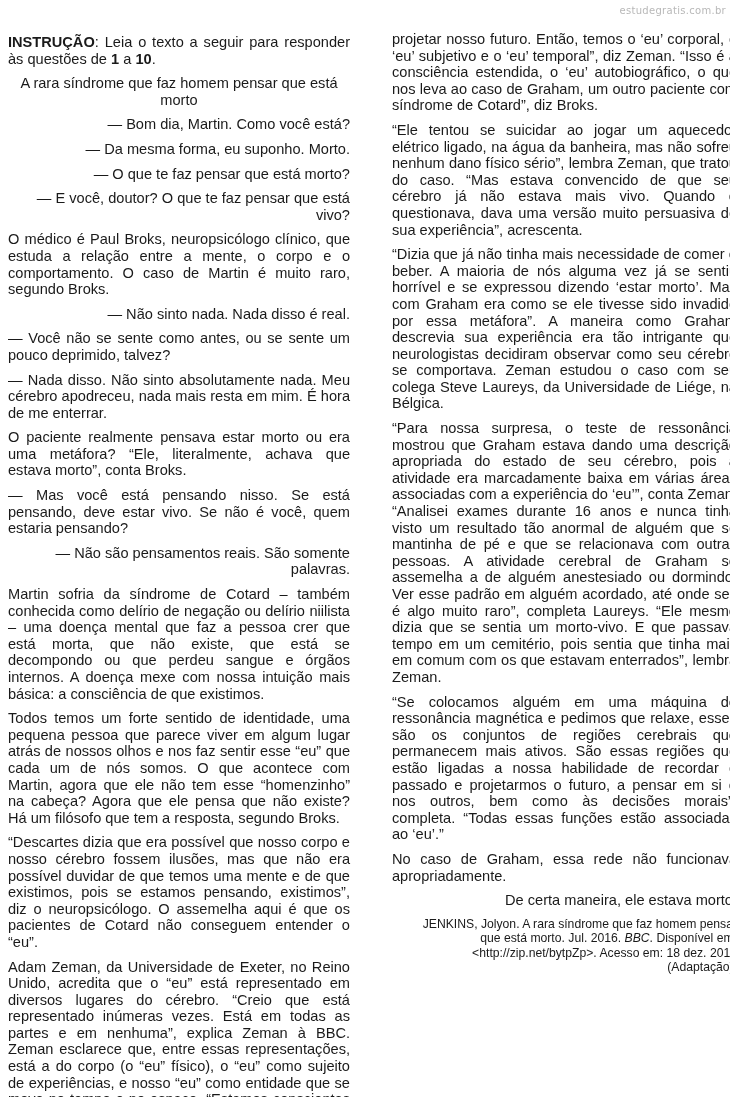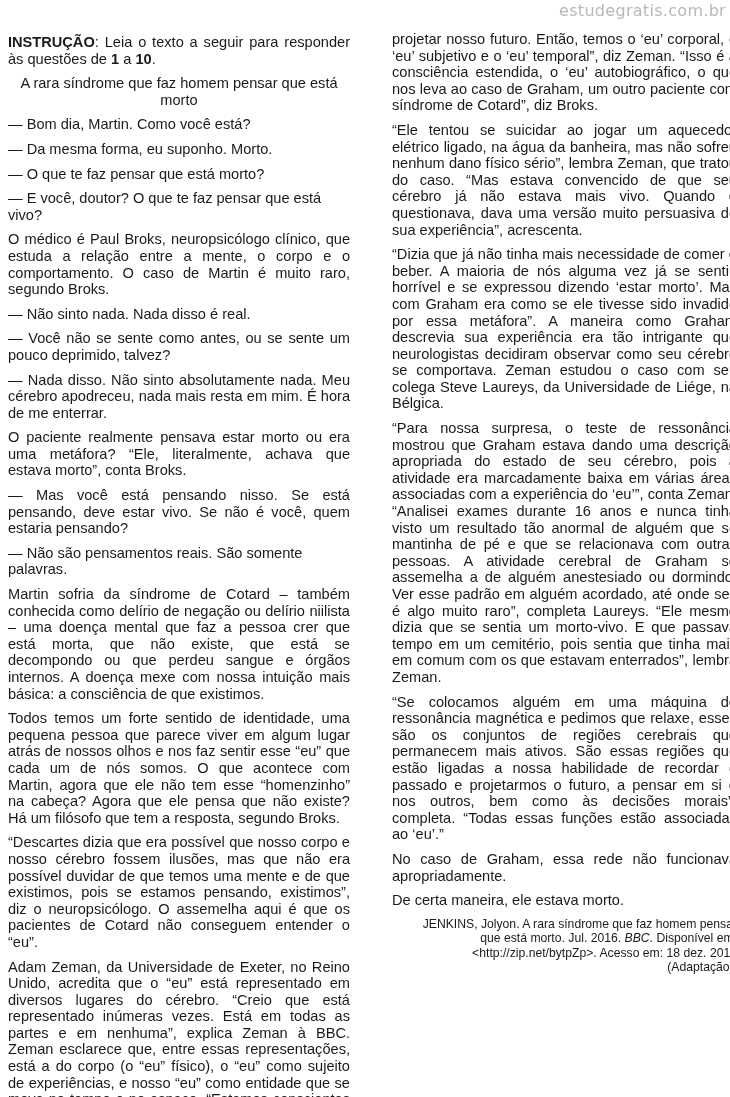--- a/index.html
+++ b/index.html
@@ -15,21 +15,21 @@
       font-family: "Liberation Sans", sans-serif;
       color: #1a1a1a;
       font-size: 14.6px;
       line-height: 16.6px;
     }
     .watermark {
       position: absolute;
       top: 3px;
       right: 4px;
       font-family: "DejaVu Sans", sans-serif;
-      font-size: 16px;
+      font-size: 10px;
       letter-spacing: 0.3px;
       color: #b8b8b8;
     }
     .col {
       position: absolute;
       top: 0;
       width: 342px;
     }
     .col-left { left: 8px; top: 34px; }
     .col-right { left: 392px; top: 31px; width: 345px; }
@@ -37,21 +37,21 @@
       margin: 0 0 8px 0;
       text-align: justify;
     }
     .instr b { font-weight: bold; }
     .title {
       text-align: center;
       font-weight: normal;
       margin: 0 0 8px 0;
       padding: 0 6px;
     }
-    .dialog { text-align: left; }
+    .dialog { text-align: right; }
     .ref {
       text-align: right;
       font-size: 12.2px;
       line-height: 14.6px;
       padding-left: 20px;
       margin-top: 4px;
     }
     .ref i { font-style: italic; }
   </style>
 </head>

